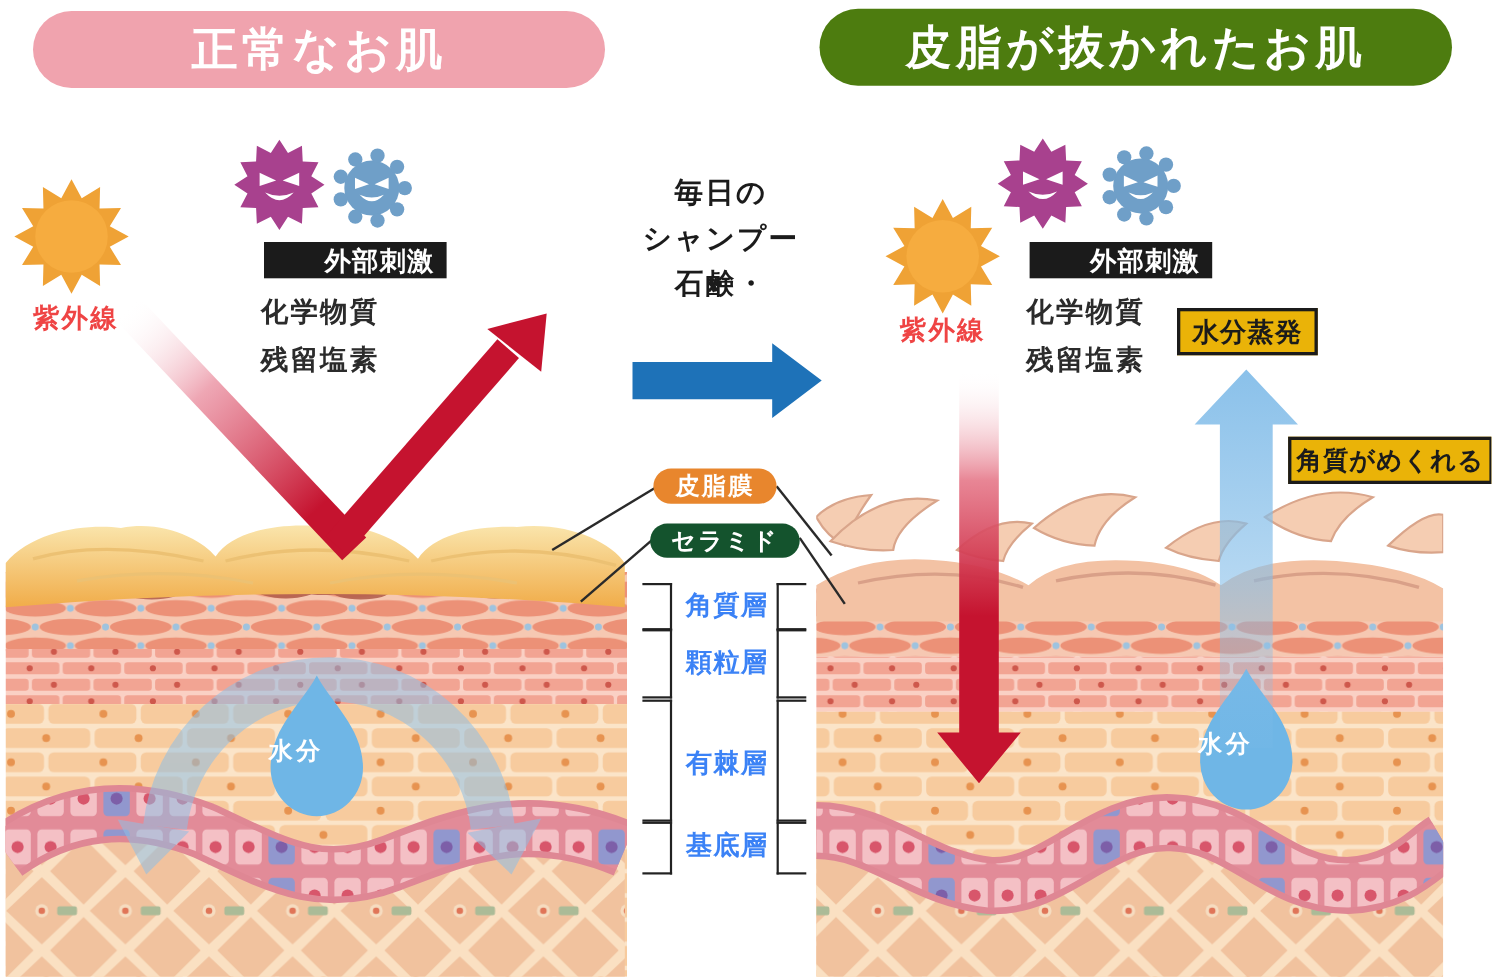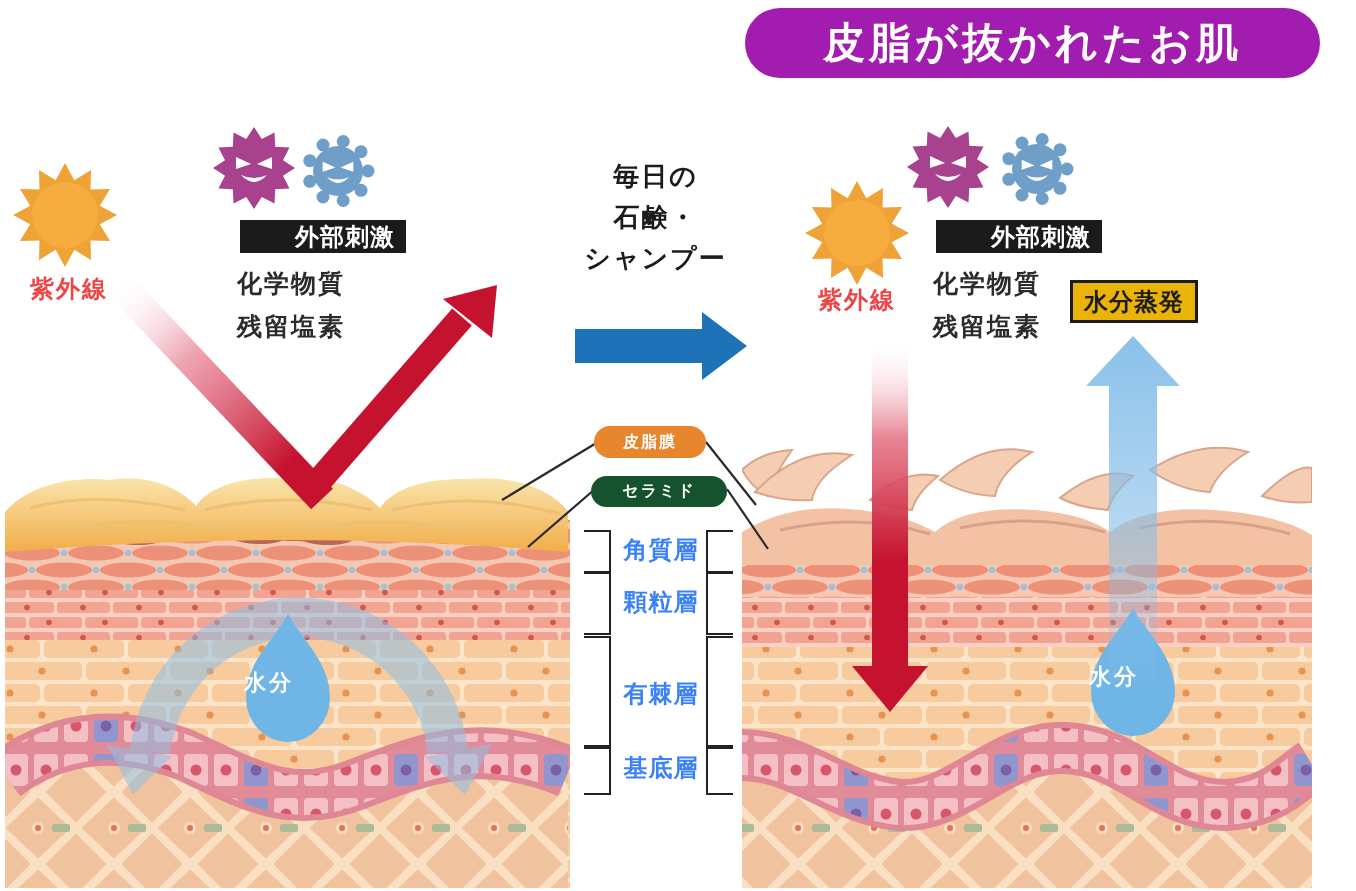--- a/index.html
+++ b/index.html
@@ -5,21 +5,21 @@
   html,body{margin:0;padding:0;background:#fff;}
   #stage{position:relative;width:1356px;height:891px;background:#fff;overflow:hidden;
          font-family:"DejaVu Sans","Liberation Sans",sans-serif;font-weight:bold;color:#2b2b2b;}
   .abs{position:absolute;}
   .header-pill{height:70px;border-radius:38px;color:#fff;font-size:42px;letter-spacing:4px;
                display:flex;align-items:center;justify-content:center;}
   .blackbox{background:#1b1b1b;color:#fff;font-size:24px;display:flex;align-items:center;
             justify-content:center;letter-spacing:1px;padding-left:44px;}
   .outlinebox{background:#eab308;border:3px solid #1b1b1b;color:#1b1b1b;font-size:23px;
               display:flex;align-items:center;justify-content:center;letter-spacing:1px;}
-  .pill{color:#fff;font-size:16px;border-radius:17px;display:flex;align-items:center;
+  .pill{color:#fff;font-size:22px;border-radius:17px;display:flex;align-items:center;
         justify-content:center;letter-spacing:2px;}
   .plain{font-size:25px;letter-spacing:2px;color:#2b2b2b;}
   .layer-label{font-size:24px;width:92px;text-align:center;color:#3b82f6;letter-spacing:1px;}
   .brk{position:absolute;}
   .brk-l{border:2.5px solid #222;border-left:0;}   
   .brk-r{border:2.5px solid #222;border-right:0;}  
   .soap-text{font-size:26px;line-height:41px;text-align:center;color:#1b1b1b;letter-spacing:2px;}
   .drop-text{color:#fff;font-size:22px;text-align:left;letter-spacing:3px;font-family:Liberation Serif, serif;}
   .uv-text{font-size:24px;text-align:center;letter-spacing:2px;color:#ef4444;}
 </style>
@@ -253,32 +253,33 @@
           <circle cx="23" cy="-19.3" r="6.5"></circle>
       </g>
       <g transform="scale(0.85)">
         <path d="M-18,-11 L-3,-4 L-18,1 Z" fill="#fff"></path>
           <path d="M18,-11 L3,-4 L18,1 Z" fill="#fff"></path>
         <path d="M-13,7 Q0,21 13,7 Q0,13 -13,7 Z" fill="#fff"></path>
       </g>
     </g>
   </svg>
 
-  <div class="abs header-pill" style="left:745px;top:8px;width:575px;background:#a21caf;">皮脂が抜かれたお肌</div>
+  <div class="abs header-pill" style="left:30px;top:10px;width:520px;background:#F0A3AE;">正常なお肌</div>
+  <div class="abs header-pill" style="left:745px;top:8px;width:575px;background:#4d7c0f;">皮脂が抜かれたお肌</div>
 
   <div class="abs uv-text" style="left:16px;top:273px;width:106px;">紫外線</div>
   <div class="abs blackbox" style="left:240px;top:220px;width:122px;height:33px;">外部刺激</div>
   <div class="abs plain" style="left:237px;top:267px;">化学物質</div>
   <div class="abs plain" style="left:237px;top:310px;">残留塩素</div>
   <div class="abs drop-text" style="left:244px;top:668px;width:88px;">水分</div>
 
   <div class="abs soap-text" style="left:548px;top:156px;width:215px;">
     <div>毎日の</div>
+    <div>シャンプー</div>
     <div>石鹸・</div>
-    <div>シャンプー</div>
   </div>
 
   <div class="abs pill" style="left:594px;top:426px;width:112px;height:32px;background:#E8862D;">皮脂膜</div>
   <div class="abs pill" style="left:591px;top:476px;width:136px;height:31px;background:#14532d;">セラミド</div>
 
   <div class="abs layer-label" style="left:615px;top:534px;">角質層</div>
   <div class="brk brk-l" style="left:584px;top:530px;width:25px;height:39px;"></div>
   <div class="brk brk-r" style="left:706px;top:530px;width:25px;height:39px;"></div>
 
   <div class="abs layer-label" style="left:615px;top:586px;">顆粒層</div>
@@ -291,15 +292,16 @@
 
   <div class="abs layer-label" style="left:615px;top:752px;">基底層</div>
   <div class="brk brk-l" style="left:584px;top:747px;width:25px;height:44px;"></div>
   <div class="brk brk-r" style="left:706px;top:747px;width:25px;height:44px;"></div>
 
   <div class="abs uv-text" style="left:804px;top:284px;width:106px;">紫外線</div>
   <div class="abs blackbox" style="left:936px;top:220px;width:122px;height:33px;">外部刺激</div>
   <div class="abs plain" style="left:933px;top:267px;">化学物質</div>
   <div class="abs plain" style="left:933px;top:310px;">残留塩素</div>
   <div class="abs outlinebox" style="left:1070px;top:280px;width:122px;height:37px;font-size:24px;">水分蒸発</div>
+  <div class="abs outlinebox" style="left:1171px;top:397px;width:180px;height:37px;">角質がめくれる</div>
   <div class="abs drop-text" style="left:1089px;top:662px;width:88px;">水分</div>
 
 </div>
 
 </body></html>

